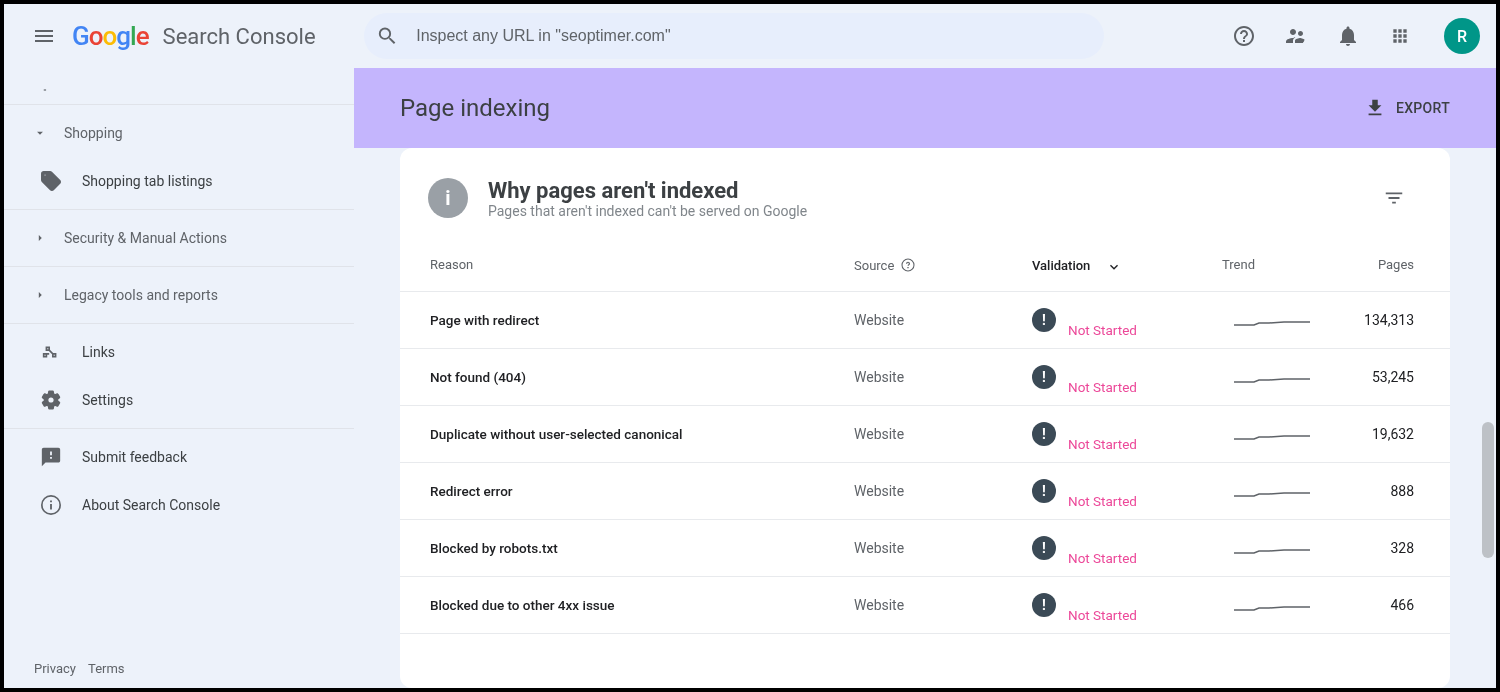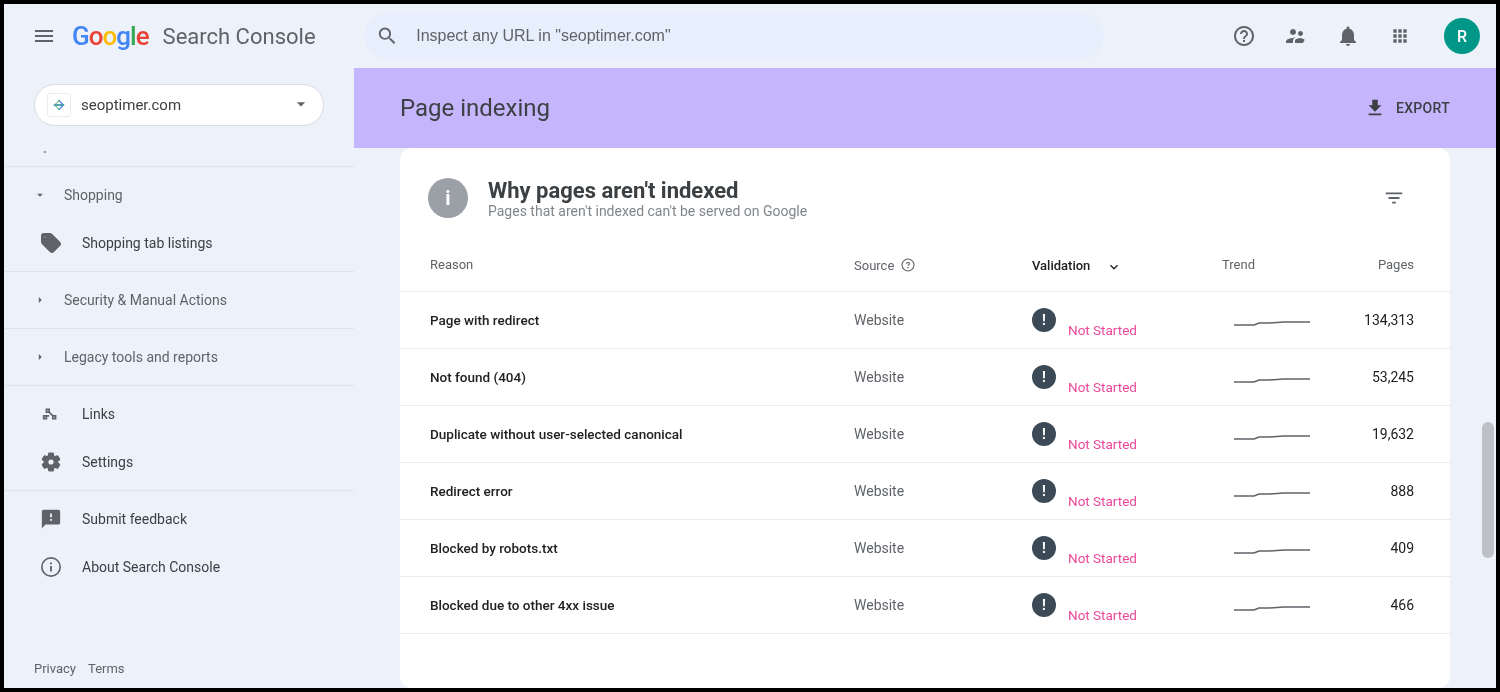--- a/index.html
+++ b/index.html
@@ -198,34 +198,20 @@
           <path fill="currentColor" d="M4 8h4V4H4v4zm6 12h4v-4h-4v4zm-6 0h4v-4H4v4zm0-6h4v-4H4v4zm6 0h4v-4h-4v4zm6-10v4h4V4h-4zm-6 4h4V4h-4v4zm6 6h4v-4h-4v4zm0 6h4v-4h-4v4z"></path>
         </svg>
     </div>
     <div class="avatar">R</div>
   </div>
 </div>
 
 <div class="body-wrap">
 
   <div class="sidebar">
-    <div class="property-selector">
-      <div class="pic">
-        <svg width="16" height="16" viewBox="0 0 24 24">
-            <path fill="#4285F4" d="M12 4l-1.41 1.41L16.17 11H4v2h12.17l-5.58 5.59L12 20l8-8-8-8z"></path>
-            <path fill="#34A853" d="M12 20l1.41-1.41L7.83 13H20v-2H7.83l5.58-5.59L12 4 4 12l8 8z" opacity="0.6"></path>
-          </svg>
-      </div>
-      <span class="name">seoptimer.com</span>
-      <span class="caret">
-        <svg width="20" height="20" viewBox="0 0 24 24">
-            <path fill="currentColor" d="M7 10l5 5 5-5z"></path>
-          </svg>
-      </span>
-    </div>
 
     <div class="nav-section">
       <div class="nav-item" style="padding-left:36px;height:20px;">
         <svg width="18" height="14" viewBox="0 0 24 24">
             <path fill="#5f6368" d="M3 13h4v-2H3v2z"></path>
           </svg>
       </div>
     </div>
 
     <div class="nav-section">
@@ -420,21 +406,21 @@
       <div class="vbadge">!</div>
       <div class="vtext">Not Started</div>
     </div>
     <div class="row-trend">
       <div class="trend-line">
         <svg viewBox="0 0 76 18">
                     <polyline points="0,14 20,14 25,12 35,12 50,11 65,11 76,11" fill="none" stroke="#5f6368" stroke-width="1.5"></polyline>
                   </svg>
       </div>
     </div>
-    <div class="row-pages">409</div>
+    <div class="row-pages">328</div>
             </div>
             <div class="table-row">
     <div class="row-reason">Blocked due to other 4xx issue</div>
     <div class="row-source">Website</div>
     <div class="row-validation">
       <div class="vbadge">!</div>
       <div class="vtext">Not Started</div>
     </div>
     <div class="row-trend">
       <div class="trend-line">

